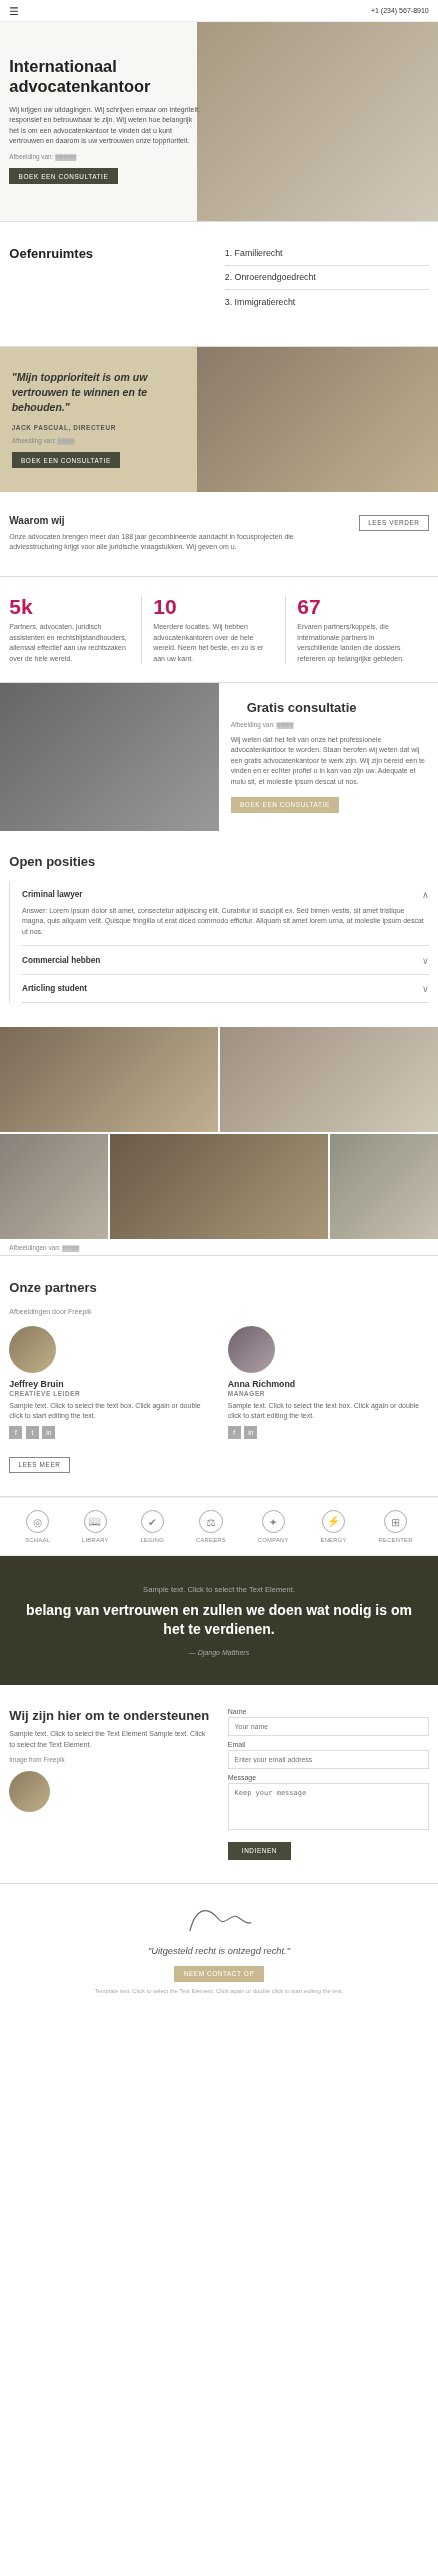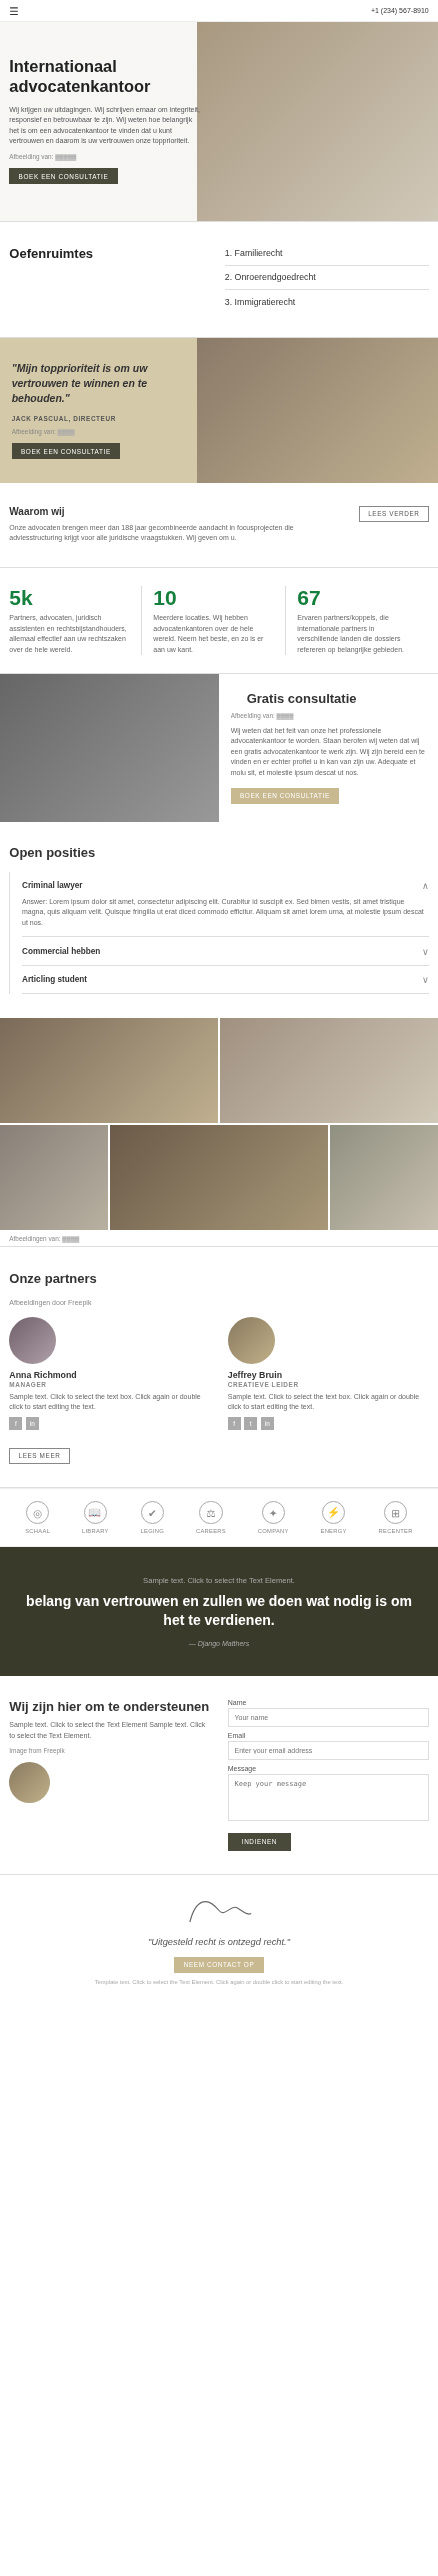--- a/index.html
+++ b/index.html
@@ -119,21 +119,21 @@
     }
     .practice-right {
       flex: 1;
     }
     .practice-right ol {
       padding-left: 11.7px;
     }
     .practice-right ol li {
       font-size: 8.2px;
       color: #333;
-      margin-bottom: 5px;
+      margin-bottom: 14px;
       line-height: 1.6;
     }
 
     
     .quote-section {
       background: #d4c9a8;
       padding: 0;
       display: flex;
       min-height: 117px;
     }
@@ -207,21 +207,21 @@
     .stat-item {
       flex: 1;
       padding: 0 11.7px;
       border-right: 0.6px solid #ddd;
     }
     .stat-item:first-child { padding-left: 0; }
     .stat-item:last-child { border-right: none; }
     .stat-number {
       font-size: 21px;
       font-weight: bold;
-      color: #15803d;
+      color: #be185d;
       margin-bottom: 3.5px;
     }
     .stat-desc {
       font-size: 7px;
       color: #666;
       line-height: 1.5;
     }
 
     
     .free-consult {
@@ -690,47 +690,47 @@
 <div class="gallery-attr">
   <span>Afbeeldingen van:</span> <span style="text-decoration:underline; color:#aaa; font-size:5.8px;">▓▓▓▓</span>
 </div>
 
 <hr class="divider">
 
 <div class="partners">
   <h2>Onze partners</h2>
   <div class="sub">Afbeeldingen door Freepik</div>
   <div class="partners-row">
-
-    <div class="partner-card">
-      <div class="partner-avatar">
-        <div class="partner-avatar-inner" style="background: linear-gradient(135deg, #70606a 0%, #b0a0a8 100%);"></div>
-      </div>
-      <div class="partner-name">Anna Richmond</div>
-      <div class="partner-role">MANAGER</div>
-      <div class="partner-desc">Sample text. Click to select the text box. Click again or double click to start editing the text.</div>
-      <div class="social-icons">
-        <span class="social-icon">f</span>
-        <span class="social-icon">in</span>
-      </div>
-    </div>
 
     <div class="partner-card">
       <div class="partner-avatar">
         <div class="partner-avatar-inner" style="background: linear-gradient(135deg, #8a7a60 0%, #c0b088 100%);"></div>
       </div>
       <div class="partner-name">Jeffrey Bruin</div>
       <div class="partner-role">CREATIEVE LEIDER</div>
       <div class="partner-desc">Sample text. Click to select the text box. Click again or double click to start editing the text.</div>
       <div class="social-icons">
         <span class="social-icon">f</span>
         <span class="social-icon">t</span>
         <span class="social-icon">in</span>
       </div>
     </div>
+
+    <div class="partner-card">
+      <div class="partner-avatar">
+        <div class="partner-avatar-inner" style="background: linear-gradient(135deg, #70606a 0%, #b0a0a8 100%);"></div>
+      </div>
+      <div class="partner-name">Anna Richmond</div>
+      <div class="partner-role">MANAGER</div>
+      <div class="partner-desc">Sample text. Click to select the text box. Click again or double click to start editing the text.</div>
+      <div class="social-icons">
+        <span class="social-icon">f</span>
+        <span class="social-icon">in</span>
+      </div>
+    </div>
   </div>
   <span class="read-more-link">LEES MEER</span>
 </div>
 
 <hr class="divider">
 
 <div class="icon-grid">
   <div class="icon-grid-row">
     <div class="icon-grid-item">
       <div class="icon-circle">◎</div>

